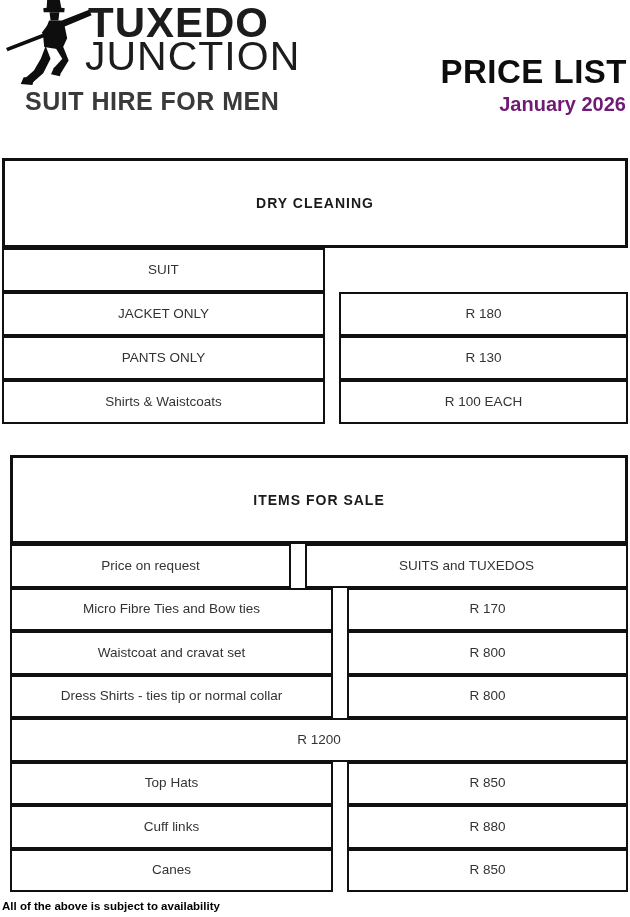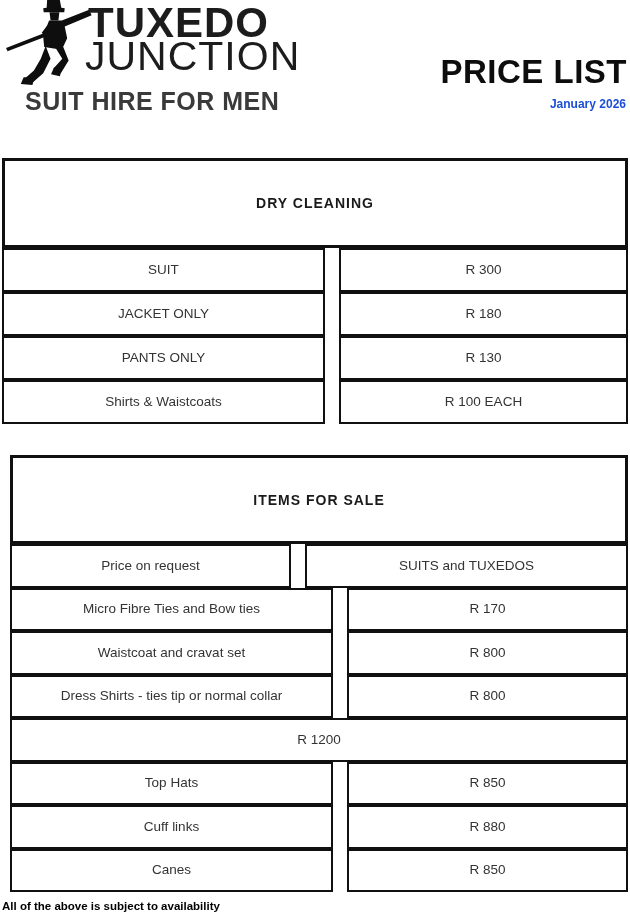--- a/index.html
+++ b/index.html
@@ -52,23 +52,23 @@
     font-size: 33px; line-height: 40px;
     font-weight: 800;
     letter-spacing: 0.5px;
     color: #0d0d0d;
     white-space: nowrap;
   }
   .price-list-date {
     position: absolute;
     right: 4px; top: 93px;
     text-align: right;
-    font-size: 12px; line-height: 22px;
+    font-size: 20px; line-height: 22px;
     font-weight: 600;
-    color: #1d4ed8;
+    color: #701a75;
     white-space: nowrap;
     margin-left: 31px;
   }
 
   
   .price-table {
     position: absolute;
     left: 2px;
     width: 626px;
   }
@@ -155,23 +155,20 @@
   <div class="price-list-date">January 2026</div>
 </div>
 
 <div class="price-table table-dry">
   <div class="section-header">DRY CLEANING</div>
 
   <div class="t-row">
     <div class="cell cell-item">
         <span>SUIT</span>
       </div>
-    <div class="cell cell-price">
-        <span>R 300</span>
-      </div>
   </div>
   <div class="t-row">
     <div class="cell cell-item">
         <span>JACKET ONLY</span>
       </div>
     <div class="cell cell-price">
         <span>R 180</span>
       </div>
   </div>
   <div class="t-row">

